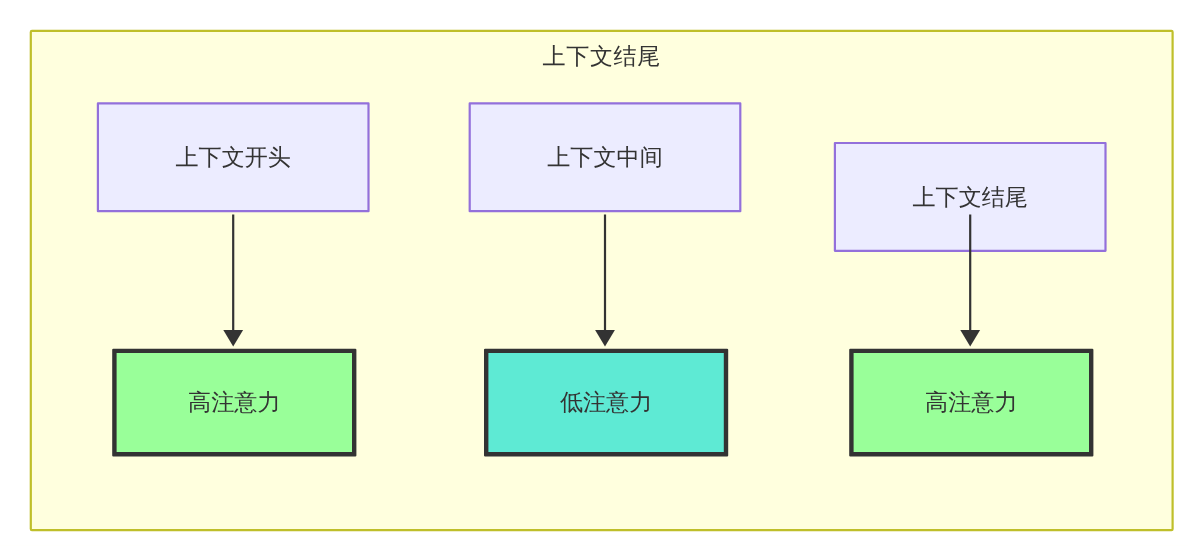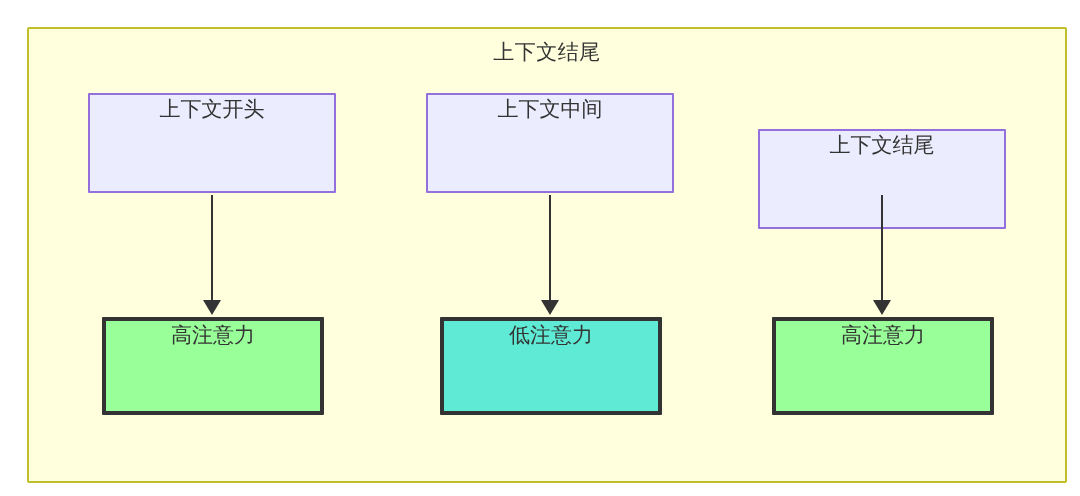--- a/index.html
+++ b/index.html
@@ -45,20 +45,21 @@
     color: #333333;
     letter-spacing: 0.5px;
     white-space: nowrap;
   }
 
   
   .node {
     position: absolute;
     box-sizing: border-box;
     display: flex;
+    align-items: center;
     justify-content: center;
     text-align: center;
     color: #333333;
     white-space: nowrap;
   }
 
   .node-top {
     width: 248px;
     height: 100px;
     top: 93px;

